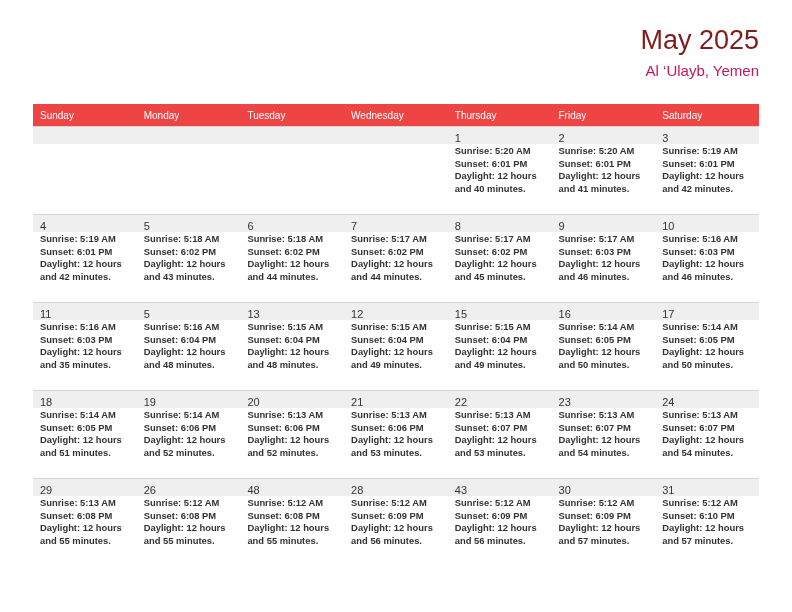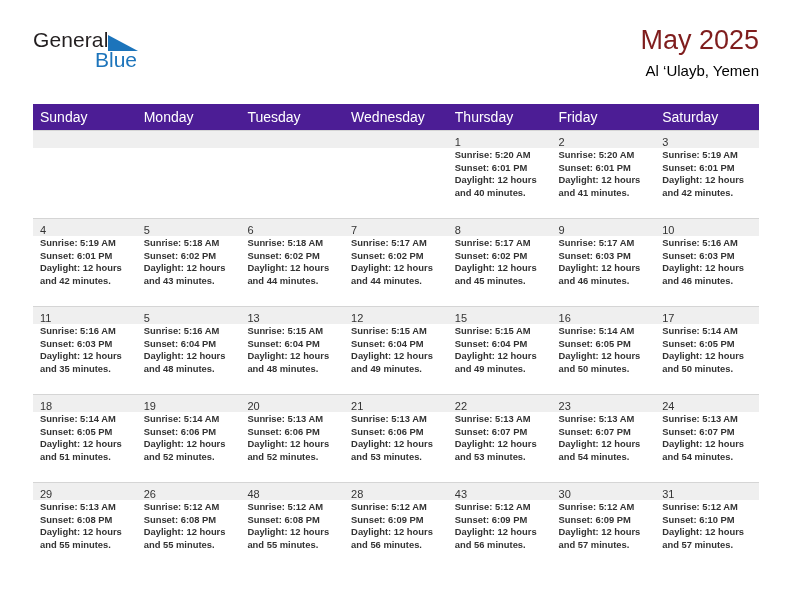--- a/index.html
+++ b/index.html
@@ -67,37 +67,37 @@
   }
   .cal-title {
     font-size: 27px;
     line-height: 33px;
     color: #7f1d1d;
     font-weight: normal;
   }
   .cal-subtitle {
     font-size: 15px;
     line-height: 20px;
-    color: #000000;
+    color: #be185d;
     margin-top: 4px;
   }
 
   
   .calendar {
     position: absolute;
     left: 33px;
     top: 104px;
     width: 726px;
     border-collapse: collapse;
     table-layout: fixed;
   }
   .calendar th {
-    background: #4c1d95;
+    background: #ef4444;
     color: #ffffff;
-    font-size: 14px;
+    font-size: 10px;
     font-weight: normal;
     text-align: left;
     padding: 5px 0 5px 7px;
     height: 12px;
     border: none;
   }
   .calendar td {
     vertical-align: top;
     padding: 0;
     border: none;
@@ -137,28 +137,20 @@
     background: #efefef;
   }
 </style>
 </head>
 <body>
 
 <div class="page">
 
   <div class="header">
 
-    <div class="brand">
-      <div class="brand-line1">
-        <span class="brand-general">General</span><span class="brand-triangle"><svg width="30" height="16" viewBox="0 0 30 16">
-              <polygon points="0,0 30,16 0,16" fill="#1c74bb"></polygon>
-            </svg></span>
-      </div>
-      <div class="brand-line2">Blue</div>
-    </div>
 
     <div class="title-block">
       <div class="cal-title">May 2025</div>
       <div class="cal-subtitle">Al ‘Ulayb, Yemen</div>
     </div>
 
   </div>
 
   <table class="calendar">
     <thead>

